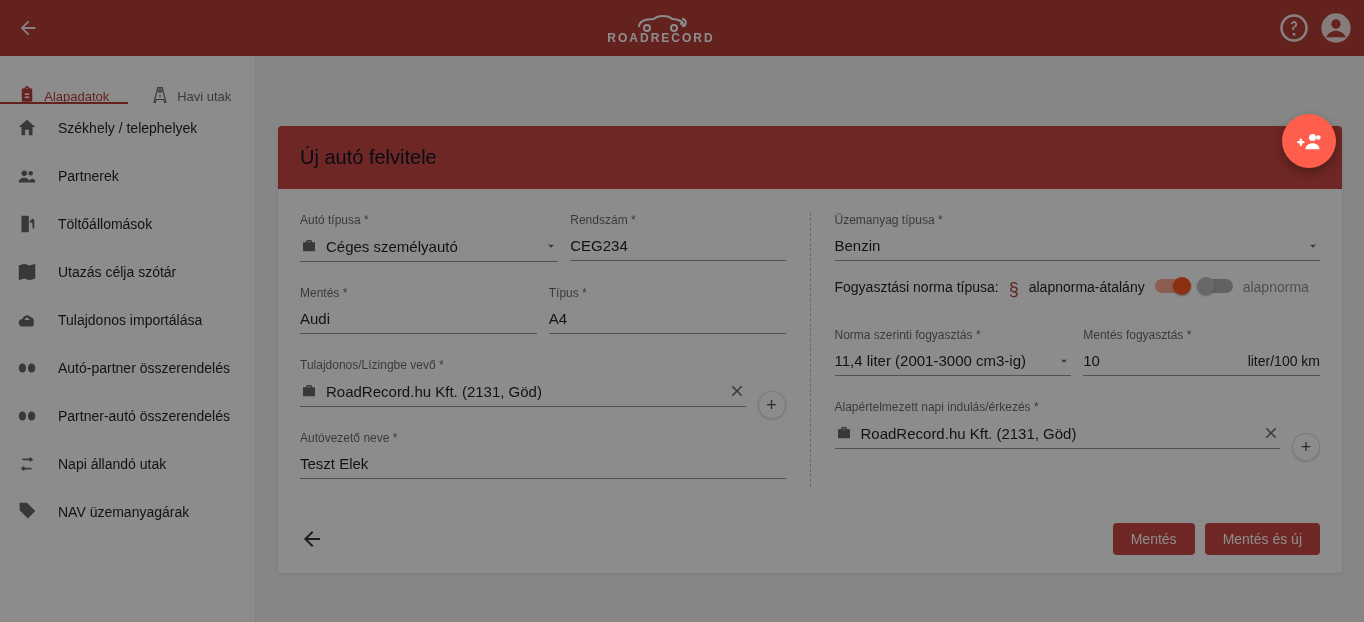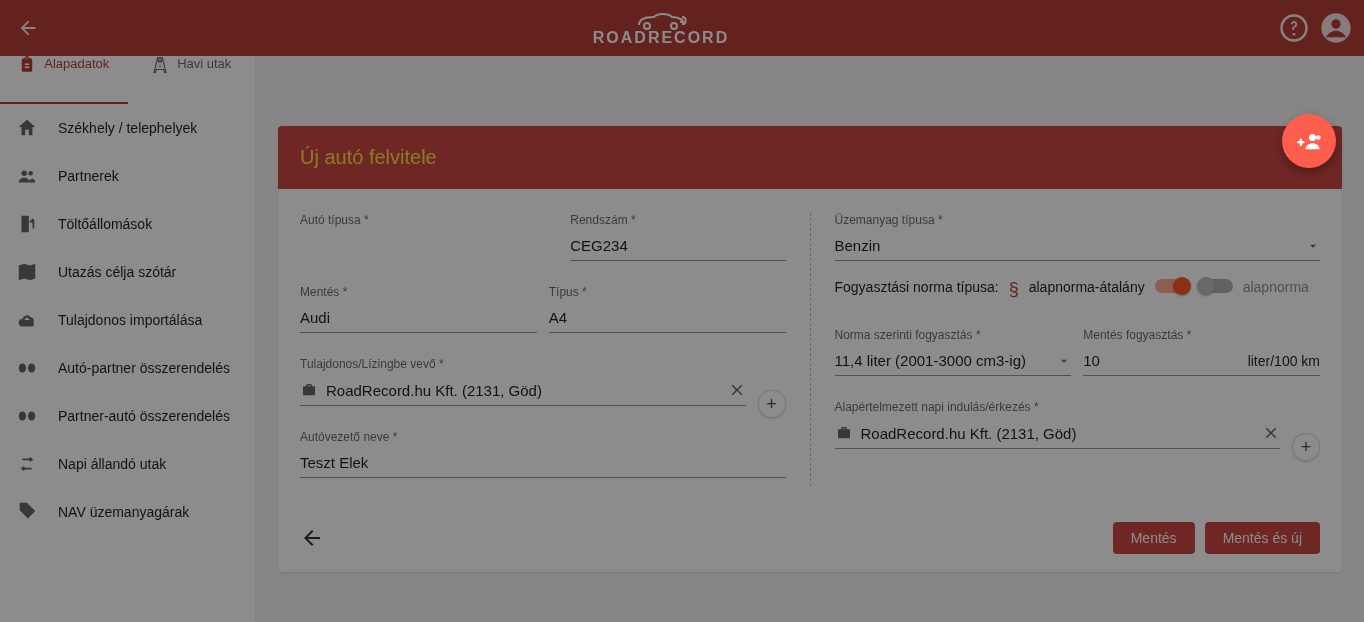--- a/index.html
+++ b/index.html
@@ -16,42 +16,42 @@
   }
   * { box-sizing: border-box; }
   html, body { margin:0; padding:0; height:100%; font-family: Arial, Helvetica, sans-serif; font-size:14px; color:var(--text-dark); }
   body { width:1364px; height:622px; overflow:hidden; position:relative; }
 
   
   .topbar { height:56px; background:var(--brand-red); display:flex; align-items:center; justify-content:space-between; padding:0 10px; }
   .topbar .left, .topbar .right { display:flex; align-items:center; gap:6px; }
   .icon-btn { width:36px; height:36px; display:flex; align-items:center; justify-content:center; color:rgba(255,255,255,0.9); cursor:pointer; border-radius:50%; }
   .icon-btn svg { fill: rgba(255,255,255,0.9); }
-  .logo { display:flex; flex-direction:column; align-items:center; color:#fff; font-size:16px; letter-spacing:2px; font-weight:bold; }
+  .logo { display:flex; flex-direction:column; align-items:center; color:#fff; font-size:12px; letter-spacing:2px; font-weight:bold; }
   .logo svg { stroke:#fff; fill:none; stroke-width:2; }
   .logo span { margin-top:-2px; }
 
   
   .layout { display:flex; height:calc(100% - 56px); }
 
   
   .sidebar { width:256px; background:var(--sidebar-bg); border-right:1px solid rgba(0,0,0,0.08); display:flex; flex-direction:column; }
   .side-tabs { display:flex; height:48px; }
-  .side-tab { flex:1; display:flex; align-items:flex-start; justify-content:center; gap:8px; font-size:13px; color:var(--text-mid); cursor:pointer; position:relative; }
+  .side-tab { flex:1; display:flex; align-items:flex-end; justify-content:center; gap:8px; font-size:13px; color:var(--text-mid); cursor:pointer; position:relative; }
   .side-tab.active { color:var(--brand-red); }
   .side-tab.active::after { content:""; position:absolute; left:0; right:0; bottom:0; height:2px; background:var(--brand-red); }
   .side-list { display:flex; flex-direction:column; }
   .side-item { height:48px; display:flex; align-items:center; gap:20px; padding:0 16px; font-size:14px; color:var(--text-dark); cursor:pointer; }
   .side-item svg { fill: rgba(0,0,0,0.6); }
   .side-item.active { background:var(--sidebar-hover); }
 
   
   .content { flex:1; background:var(--content-bg); overflow:hidden; position:relative; }
   .panel { margin:70px 22px 22px 22px; background:var(--panel-bg); border-radius:4px; box-shadow:0 1px 3px rgba(0,0,0,0.1); }
-  .panel-header { background:var(--brand-red-light); color:#fde047; padding:20px 22px; font-size:20px; font-weight:normal; border-radius:4px 4px 0 0; }
+  .panel-header { background:var(--brand-red-light); color:#0f172a; padding:20px 22px; font-size:20px; font-weight:normal; border-radius:4px 4px 0 0; }
   .panel-body { padding:16px 22px 18px 22px; display:flex; gap:24px; position:relative; }
   .col { flex:1; }
   .divider { width:0; border-left:1px dashed rgba(0,0,0,0.25); margin:8px 0; }
 
   .row { display:flex; gap:12px; }
   .field { flex:1; margin:8px 0 16px 0; position:relative; }
   .field label { display:block; font-size:12px; color:var(--text-mid); margin-bottom:6px; }
   .field .input { display:flex; align-items:center; gap:8px; border-bottom:1px solid var(--border); padding:4px 0 6px 0; font-size:15px; min-height:28px; }
   .field .input svg { fill: rgba(0,0,0,0.6); flex-shrink:0; }
   .field .input .chevron { margin-left:auto; }
@@ -199,20 +199,29 @@
 
   <div class="content">
     <div class="panel">
       <div class="panel-header">Új autó felvitele</div>
       <div class="panel-body">
 
         <div class="col">
           <div class="row">
             <div class="field" style="flex:1.2">
               <label>Autó típusa *</label>
+              <div class="input">
+                <svg width="18" height="18" viewBox="0 0 24 24">
+                    <path d="M10 4h4a2 2 0 0 1 2 2v1h4v12H4V7h4V6a2 2 0 0 1 2-2zm0 3h4V6h-4z"></path>
+                  </svg>
+                <span>Céges személyautó</span>
+                <svg class="chevron" width="14" height="14" viewBox="0 0 24 24">
+                    <path d="M7 10l5 5 5-5z"></path>
+                  </svg>
+              </div>
             </div>
             <div class="field">
               <label>Rendszám *</label>
               <div class="input">
                 <span>CEG234</span>
               </div>
             </div>
           </div>
           <div class="row">
             <div class="field">

